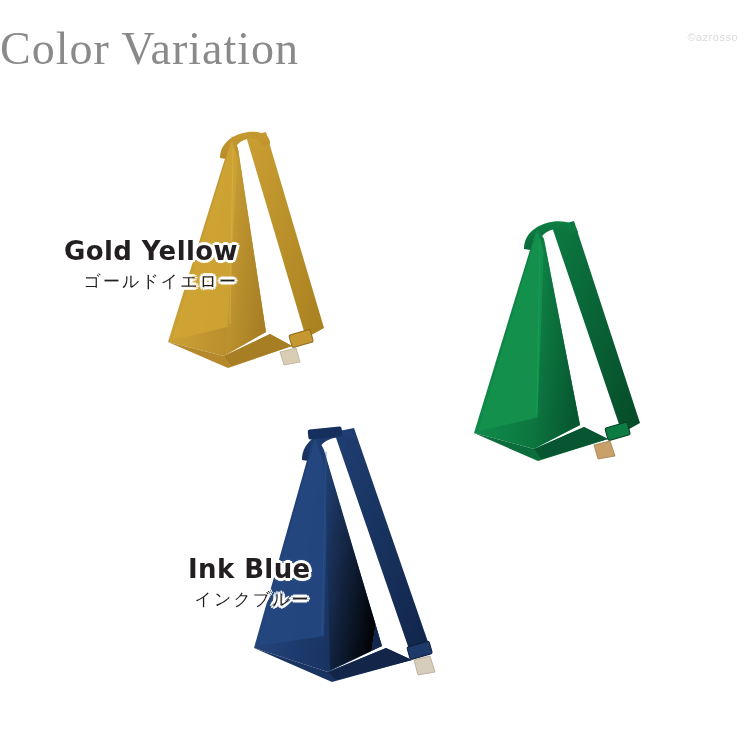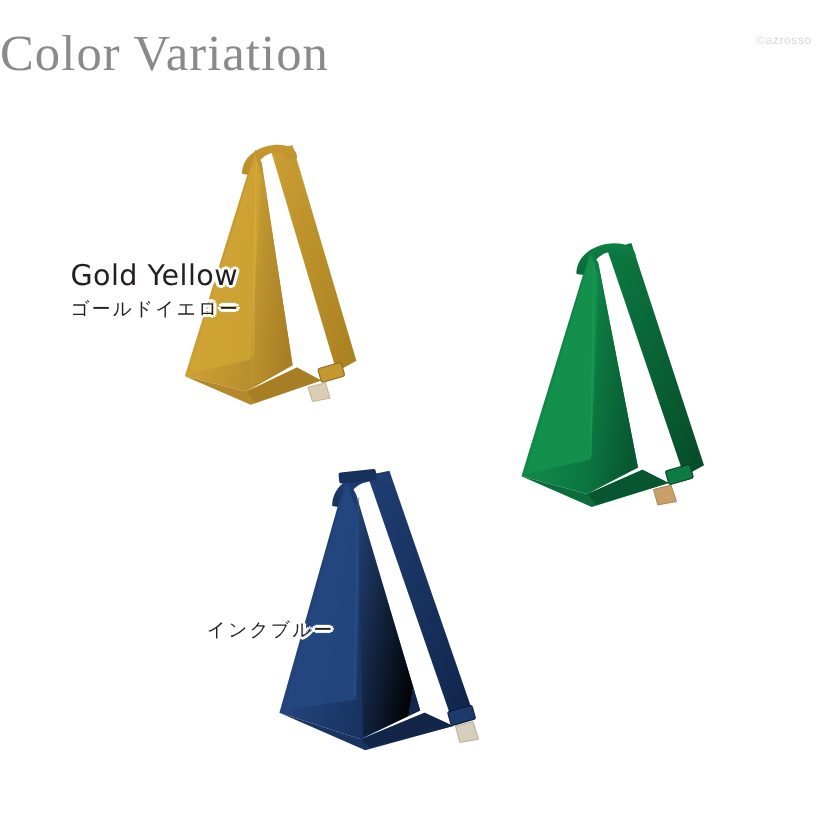--- a/index.html
+++ b/index.html
@@ -53,39 +53,39 @@
 
   
   .color-label {
     position: absolute;
     z-index: 40;
     white-space: nowrap;
   }
   .color-label .en {
     font-family: "DejaVu Sans", "Liberation Sans", sans-serif;
     font-size: 26px;
-    font-weight: 400;
+    font-weight: 700;
     color: #231f20;
     letter-spacing: 0.4px;
     line-height: 1;
     text-shadow:
       -2px -2px 0 #fff,  2px -2px 0 #fff,
       -2px  2px 0 #fff,  2px  2px 0 #fff,
       -3px  0   0 #fff,  3px  0   0 #fff,
        0   -3px 0 #fff,  0    3px 0 #fff,
       -2px  0   2px #fff, 0 0 4px #fff;
   }
   .color-label .jp {
     font-family: "DejaVu Serif", "Liberation Serif", serif;
     font-size: 17px;
     color: #231f20;
     letter-spacing: 2px;
     line-height: 1;
     margin-top: 9px;
-    text-align: left;
+    text-align: right;
     text-shadow:
       -2px -2px 0 #fff,  2px -2px 0 #fff,
       -2px  2px 0 #fff,  2px  2px 0 #fff,
       -3px  0   0 #fff,  3px  0   0 #fff,
        0   -3px 0 #fff,  0    3px 0 #fff,
       0 0 4px #fff;
   }
   .lbl-gold   { left: 64px;  top: 238px; }
   .lbl-forest { left: 376px; top: 326px; }
   .lbl-ink    { left: 188px; top: 556px; }
@@ -214,16 +214,17 @@
     </svg>
   </div>
 
   <div class="color-label lbl-gold">
     <div class="en">Gold Yellow</div>
     <div class="jp">ゴールドイエロー</div>
   </div>
 
 
   <div class="color-label lbl-ink">
+    <div class="en">Ink Blue</div>
     <div class="jp">インクブルー</div>
   </div>
 
 </div>
 
 </body></html>

